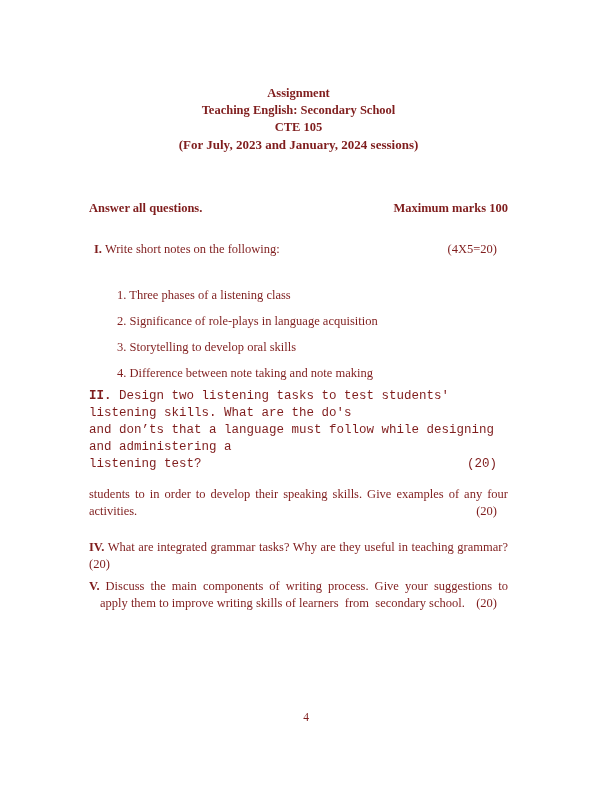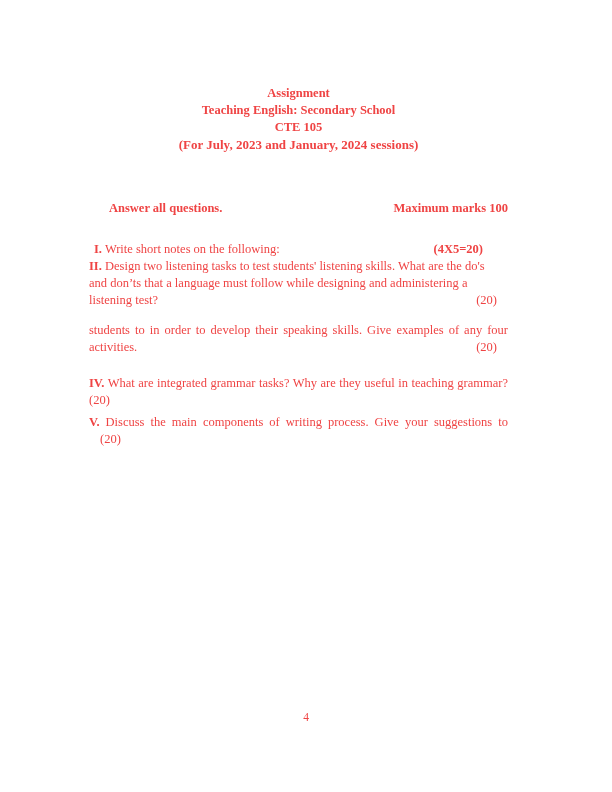--- a/index.html
+++ b/index.html
@@ -5,21 +5,21 @@
   html, body {
     margin: 0;
     padding: 0;
     background: #ffffff;
   }
   .page {
     position: relative;
     width: 612px;
     height: 792px;
     background: #ffffff;
-    color: #ef4444;
+    color: #7f1d1d;
     font-family: "Liberation Serif", "DejaVu Serif", serif;
     font-size: 12.5px;
     box-sizing: border-box;
     padding: 85px 104px 0 89px;
     overflow: hidden;
   }
 
   
   .title-block {
     text-align: center;
@@ -34,47 +34,46 @@
     line-height: 18px;
   }
 
   
   .instructions-row {
     display: flex;
     justify-content: space-between;
     margin-top: 46px;
     font-weight: bold;
     line-height: 17px;
-    margin-left: 20px;
   }
 
   
   .question { line-height: 17px; }
   .line { line-height: 17px; }
   .flex-line {
     display: flex;
     justify-content: space-between;
     line-height: 17px;
   }
   .stretch {
     text-align: justify;
     text-align-last: justify;
   }
   .qnum { font-weight: bold; }
   .marks { white-space: pre; }
   .marks-pad { margin-right: 11px; }
-  .marks-pad-wide { margin-right: 25px; font-weight: bold; }
+  .marks-pad-wide { margin-right: 11px; }
   .pre { white-space: pre-wrap; }
 
   .q1-head { margin-top: 24px; padding-left: 5px; gap: 44px; }
   .subitems { margin-top: 29px; padding-left: 28px; margin-bottom: 6px; }
   .subitem { line-height: 17px; margin-bottom: 9px; }
   .subitem:last-child { margin-bottom: 0; }
 
-  .q2 { margin-top: 0; }
+  .q2 { margin-top: 0; font-family: Liberation Mono, monospace; }
   .q3 { margin-top: 13px; }
   .q4 { margin-top: 19px; }
   .q5 { margin-top: 5px; }
   .v-indent { padding-left: 11px; }
 
   
   .page-number {
     position: absolute;
     left: 0;
     right: 0;
@@ -99,20 +98,26 @@
   <div class="instructions-row">
     <span>Answer all questions.</span>
     <span>Maximum marks 100</span>
   </div>
 
   <section class="question q1">
     <div class="flex-line q1-head">
       <span><b class="qnum">I.</b> <span class="pre">Write short notes on the following:</span></span>
       <span class="marks marks-pad-wide">(4X5=20)</span>
     </div>
+    <div class="subitems">
+      <div class="subitem">1. Three phases of a listening class</div>
+      <div class="subitem">2. Significance of role-plays in language acquisition</div>
+      <div class="subitem">3. Storytelling to develop oral skills</div>
+      <div class="subitem">4. Difference between note taking and note making</div>
+    </div>
   </section>
 
   <section class="question q2">
     <div class="line"><b class="qnum">II.</b> <span class="pre">Design two listening tasks to test students' listening skills. What are the do's</span></div>
     <div class="line pre">and don’ts that a language must follow while designing and administering a</div>
     <div class="flex-line">
       <span class="pre">listening test?</span>
       <span class="marks marks-pad">(20)</span>
     </div>
   </section>
@@ -128,19 +133,20 @@
   <section class="question q4">
     <div class="line stretch"><b class="qnum">IV.</b> <span>What are integrated grammar tasks? Why are they useful in teaching grammar?</span></div>
     <div class="flex-line">
       <span class="marks marks-pad">(20)</span>
     </div>
   </section>
 
   <section class="question q5">
     <div class="line stretch"><b class="qnum">V.</b> <span>Discuss the main components of writing process. Give your suggestions to</span></div>
     <div class="flex-line v-indent">
+      <span class="pre">apply them to improve writing skills of learners  from  secondary school.</span>
       <span class="marks marks-pad">(20)</span>
     </div>
   </section>
 
   <div class="page-number">4</div>
 
 </div>
 
 </body></html>

